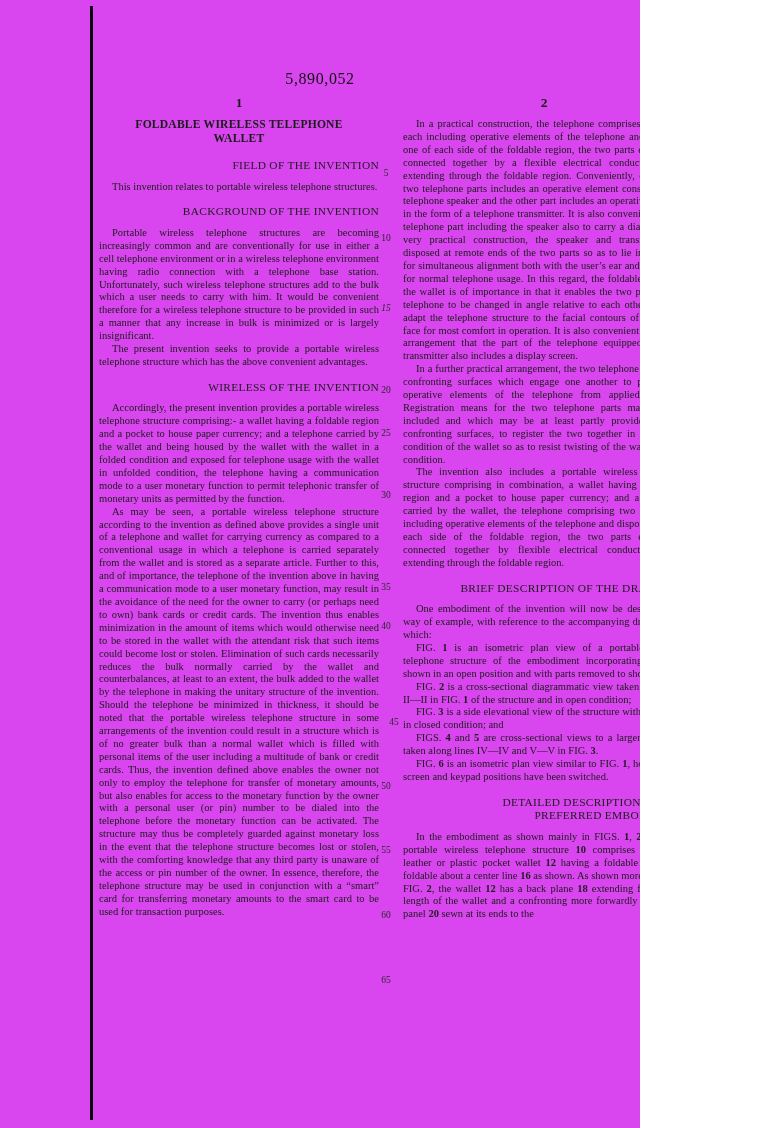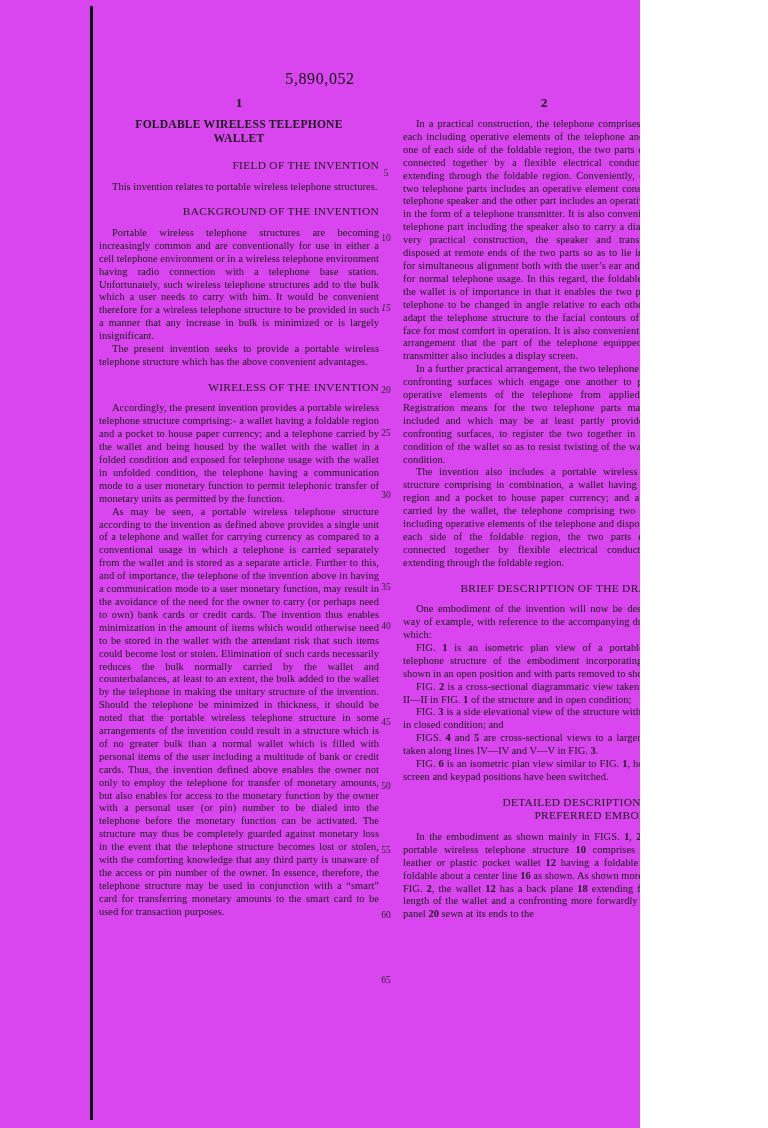--- a/index.html
+++ b/index.html
@@ -79,19 +79,19 @@
 
   <div class="gutter">
       <div class="gutter-num" style="top: 168px;">5</div>
       <div class="gutter-num" style="top: 233px;">10</div>
       <div class="gutter-num" style="top: 303px; font-style: italic;">15</div>
       <div class="gutter-num" style="top: 385px;">20</div>
       <div class="gutter-num" style="top: 428px;">25</div>
       <div class="gutter-num" style="top: 490px;">30</div>
       <div class="gutter-num" style="top: 574px; margin-top: 8px;">35</div>
       <div class="gutter-num" style="top: 621px;">40</div>
-      <div class="gutter-num" style="top: 717px;">45</div>
+      <div class="gutter-num" style="top: 717px; margin-left: 8px;">45</div>
       <div class="gutter-num" style="top: 781px;">50</div>
       <div class="gutter-num" style="top: 845px;">55</div>
       <div class="gutter-num" style="top: 910px;">60</div>
       <div class="gutter-num" style="top: 975px;">65</div>
     </div>
 </div>
 
 </body></html>

